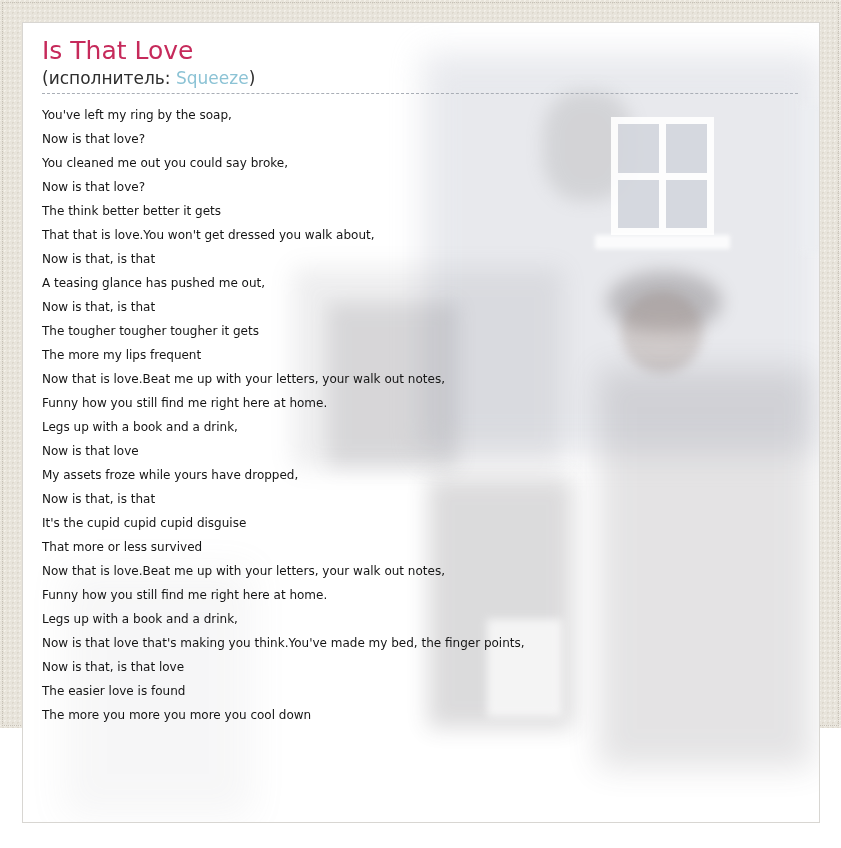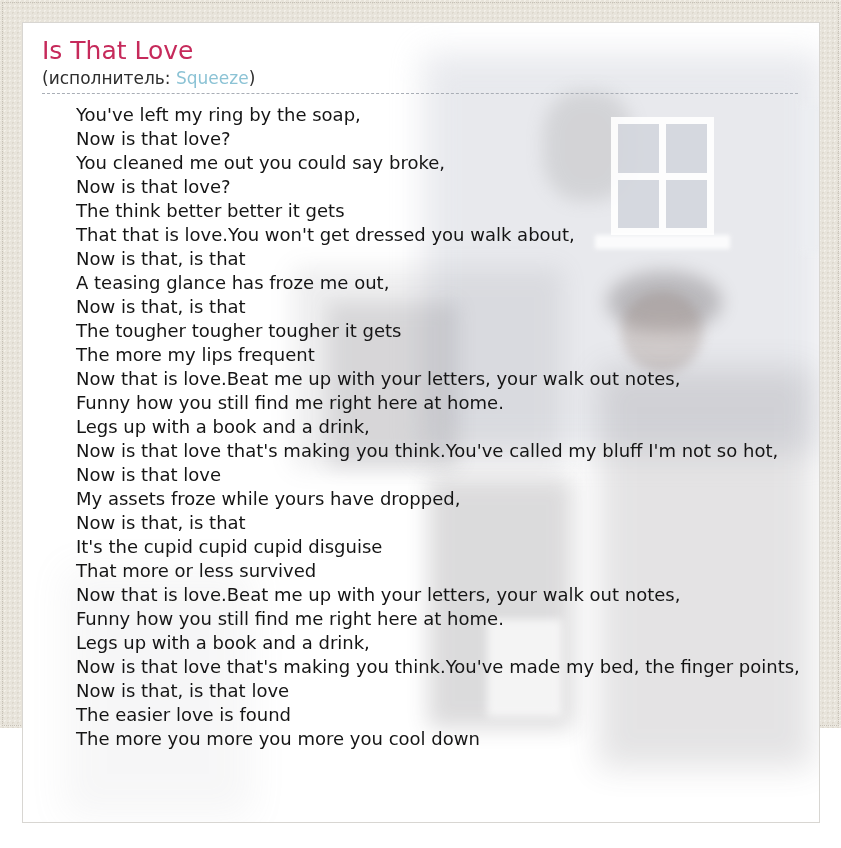--- a/index.html
+++ b/index.html
@@ -84,24 +84,23 @@
     margin: 4px 21px 0 0;
     border: 0;
     border-bottom: 1px dashed #a9aeb6;
     height: 0;
   }
   .lyrics {
     margin-top: 9px;
     color: #151515;
   }
   .lyric-line {
-    font-size: 18px;
+    font-size: 12px;
     line-height: 24px;
     white-space: pre;
-    margin-left: 34px;
   }
 </style>
 </head>
 <body>
 
 <div class="page">
   <div class="page-dotted-border"></div>
 
   <div class="content-box">
 
@@ -133,28 +132,27 @@
       <hr class="separator">
 
       <div class="lyrics">
           <div class="lyric-line">You've left my ring by the soap,</div>
           <div class="lyric-line">Now is that love?</div>
           <div class="lyric-line">You cleaned me out you could say broke,</div>
           <div class="lyric-line">Now is that love?</div>
           <div class="lyric-line">The think better better it gets</div>
           <div class="lyric-line">That that is love.You won't get dressed you walk about,</div>
           <div class="lyric-line">Now is that, is that</div>
-          <div class="lyric-line">A teasing glance has froze me out,</div>
+          <div class="lyric-line">A teasing glance has pushed me out,</div>
           <div class="lyric-line">Now is that, is that</div>
           <div class="lyric-line">The tougher tougher tougher it gets</div>
           <div class="lyric-line">The more my lips frequent</div>
           <div class="lyric-line">Now that is love.Beat me up with your letters, your walk out notes,</div>
           <div class="lyric-line">Funny how you still find me right here at home.</div>
           <div class="lyric-line">Legs up with a book and a drink,</div>
-          <div class="lyric-line">Now is that love that's making you think.You've called my bluff I'm not so hot,</div>
           <div class="lyric-line">Now is that love</div>
           <div class="lyric-line">My assets froze while yours have dropped,</div>
           <div class="lyric-line">Now is that, is that</div>
           <div class="lyric-line">It's the cupid cupid cupid disguise</div>
           <div class="lyric-line">That more or less survived</div>
           <div class="lyric-line">Now that is love.Beat me up with your letters, your walk out notes,</div>
           <div class="lyric-line">Funny how you still find me right here at home.</div>
           <div class="lyric-line">Legs up with a book and a drink,</div>
           <div class="lyric-line">Now is that love that's making you think.You've made my bed, the finger points,</div>
           <div class="lyric-line">Now is that, is that love</div>

